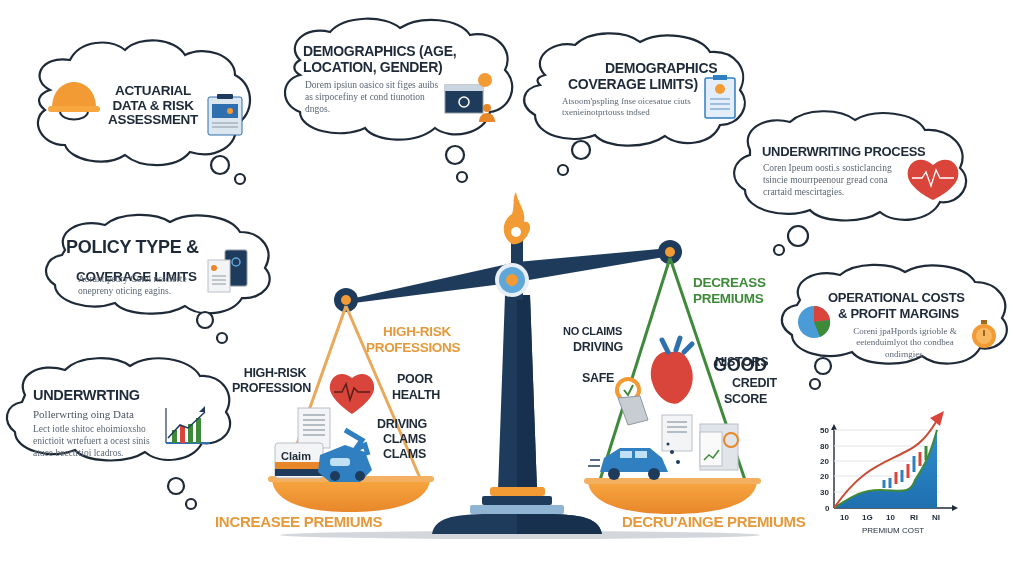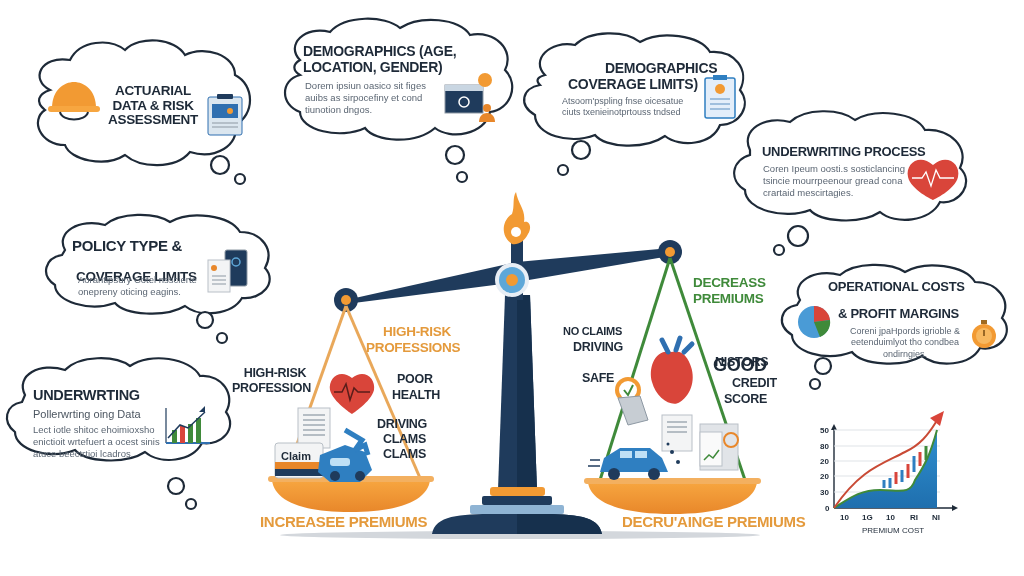--- a/index.html
+++ b/index.html
@@ -1,20 +1,20 @@
 <!DOCTYPE html>
 <html><head>
 <meta charset="utf-8">
 <style>
   html,body{margin:0;padding:0;background:#ffffff;}
   body{width:1024px;height:576px;position:relative;overflow:hidden;font-family:"Liberation Sans",sans-serif;color:#1f2d3d;}
   .abs{position:absolute;}
   svg.bg{position:absolute;left:0;top:0;}
   .title{font-family:"Liberation Sans",sans-serif;font-weight:700;color:#1e2a38;letter-spacing:-0.3px;line-height:1.08;text-transform:uppercase;}
-  .body{font-family:Liberation Sans, sans-serif;color:#5b6673;font-size:10.5px;line-height:1.25;}
+  .body{font-family:Liberation Serif, serif;color:#5b6673;font-size:10.5px;line-height:1.25;}
   .lbl{font-weight:700;text-transform:uppercase;line-height:1.1;letter-spacing:-0.3px;}
   .dark{color:#1e2a38;}
   .orange{color:#e49a3c;}
   .green{color:#3f8a3a;}
   .axis{font-size:8px;font-weight:700;color:#1e2a38;}
 </style>
 </head>
 <body>
 
 <svg class="bg" width="1024" height="576" viewBox="0 0 1024 576">
@@ -281,48 +281,48 @@
 <div class="abs title" style="left:303px;top:60px;font-size:14px;">LOCATION, GENDER)</div>
 <div class="abs body" style="left:305px;top:80px;width:140px;font-size:9.5px;">Dorem ipsiun oasico sit figes auibs as sirpocefiny et cond tiunotion dngos.</div>
 
 <div class="abs title" style="left:573px;top:61px;font-size:14px;padding-left:32px;">DEMOGRAPHICS</div>
 <div class="abs title" style="left:568px;top:77px;font-size:14px;">COVERAGE LIMITS)</div>
 <div class="abs body" style="left:562px;top:96px;width:140px;font-size:9px;">Atsoom'pspling fnse oicesatue ciuts txenieinotprtouss tndsed</div>
 
 <div class="abs title" style="left:762px;top:145px;font-size:13px;">UNDERWRITING PROCESS</div>
 <div class="abs body" style="left:763px;top:163px;width:146px;font-size:9.5px;">Coren Ipeum oosti.s sosticlancing tsincie mourrpeenour gread cona crartaid mescirtagies.</div>
 
-<div class="abs title" style="left:72px;top:238px;font-size:15px;">POLICY TYPE &amp;</div>
+<div class="abs title" style="left:66px;top:238px;font-size:18px;">POLICY TYPE &amp;</div>
 <div class="abs title" style="left:76px;top:254px;font-size:13.5px;margin-top:16px;">COVERAGE LIMITS</div>
 <div class="abs body" style="left:78px;top:274px;width:128px;font-size:9.5px;">Aorantipsury Cotel nsscierte onepreny oticing eagins.</div>
 
 <div class="abs title" style="left:33px;top:388px;font-size:14.5px;">UNDERWRTING</div>
 <div class="abs body" style="left:33px;top:408px;font-size:11px;color:#4c5661;">Pollerwrting oing Data</div>
 <div class="abs body" style="left:33px;top:424px;width:130px;font-size:9.5px;">Lect iotle shitoc ehoimioxsho enictioit wrtefuert a ocest sinis atuce beectrtioi lcadros.</div>
 
-<div class="abs title" style="left:828px;top:280px;font-size:13px;">OPERATIONAL COSTS</div>
+<div class="abs title" style="left:828px;top:291px;font-size:13px;">OPERATIONAL COSTS</div>
 <div class="abs title" style="left:838px;top:307px;font-size:13px;">&amp; PROFIT MARGINS</div>
 <div class="abs body" style="left:841px;top:326px;width:128px;font-size:9px;text-align:center;">Coreni jpaHpords igrioble &amp; eetenduimlyot tho condbea ondirngies.</div>
 
 <div class="abs lbl orange" style="left:372px;top:325px;font-size:13.5px;text-align:center;width:90px;">HIGH-RISK</div>
 <div class="abs lbl orange" style="left:366px;top:341px;font-size:13.5px;">PROFESSIONS</div>
 
 <div class="abs lbl dark" style="left:240px;top:367px;font-size:12.5px;text-align:center;width:70px;">HIGH-RISK</div>
 <div class="abs lbl dark" style="left:232px;top:382px;font-size:12.5px;">PROFESSION</div>
 
 <div class="abs lbl dark" style="left:397px;top:373px;font-size:12.5px;">POOR</div>
 <div class="abs lbl dark" style="left:392px;top:389px;font-size:12.5px;">HEALTH</div>
 
 <div class="abs lbl dark" style="left:377px;top:418px;font-size:12.5px;">DRIVING</div>
 <div class="abs lbl dark" style="left:383px;top:433px;font-size:12.5px;">CLAMS</div>
 <div class="abs lbl dark" style="left:383px;top:448px;font-size:12.5px;">CLAMS</div>
 
 <div class="abs" style="left:281px;top:450px;font-size:11px;font-weight:700;color:#1e2a38;text-align:right;">Claim</div>
 
-<div class="abs lbl" style="left:215px;top:514px;font-size:15px;color:#e49a3c;margin-left:45px;">INCREASEE PREMIUMS</div>
+<div class="abs lbl" style="left:215px;top:514px;font-size:15px;color:#e49a3c;">INCREASEE PREMIUMS</div>
 
 <div class="abs lbl green" style="left:693px;top:276px;font-size:13.5px;">DECREASS</div>
 <div class="abs lbl green" style="left:693px;top:292px;font-size:13.5px;">PREMIUMS</div>
 
 <div class="abs lbl dark" style="left:563px;top:325px;font-size:11px;">NO CLAIMS</div>
 <div class="abs lbl dark" style="left:573px;top:341px;font-size:12.5px;">DRIVING</div>
 
 <div class="abs lbl dark" style="left:582px;top:372px;font-size:12.5px;">SAFE</div>
 
 <div class="abs lbl dark" style="left:713px;top:356px;font-size:18px;">GOOD</div>

